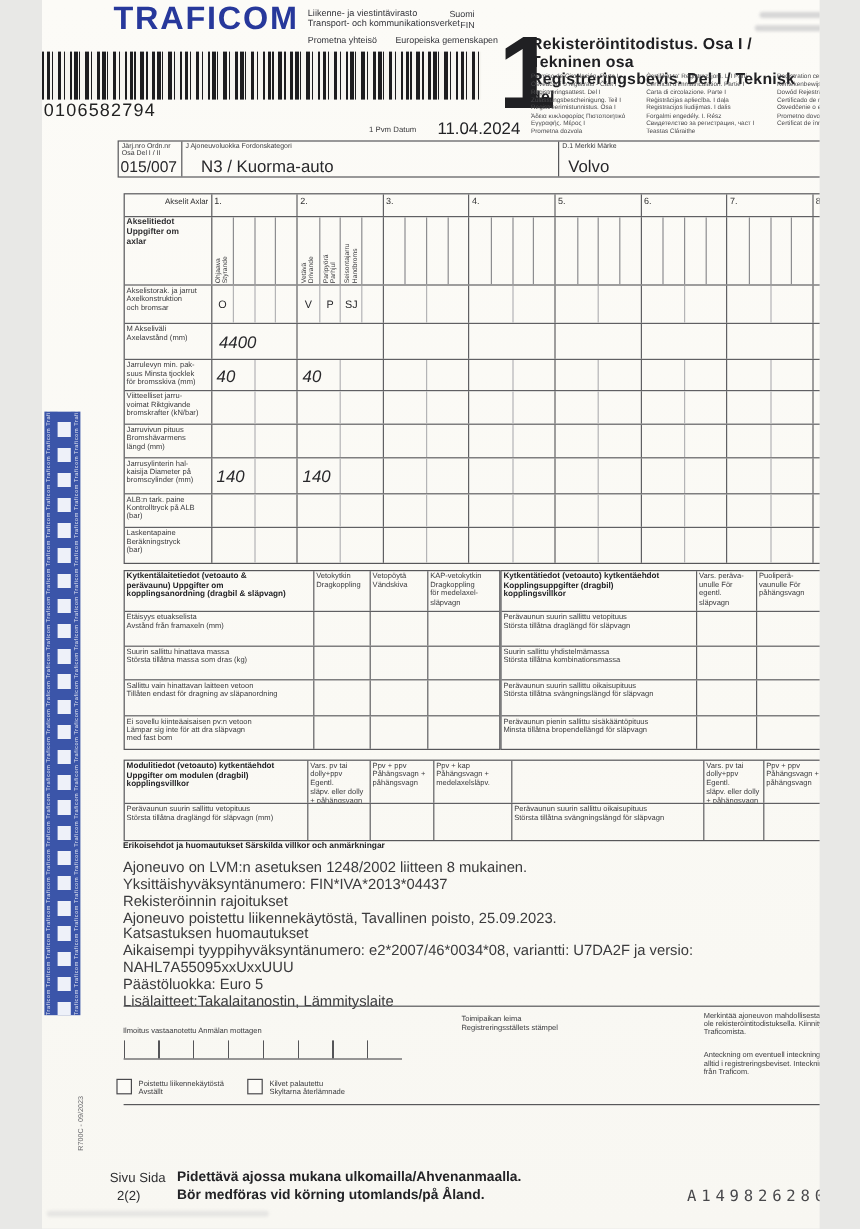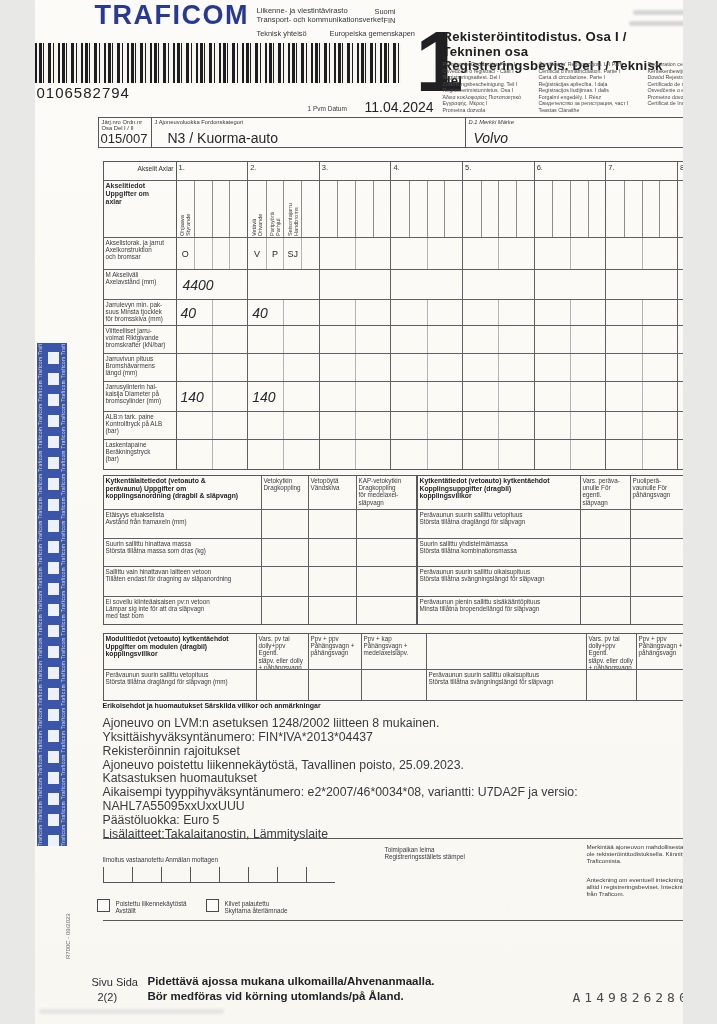--- a/index.html
+++ b/index.html
@@ -77,21 +77,21 @@
   .docnum{font-family:"DejaVu Sans Mono",monospace;font-size:13px;letter-spacing:4px;color:#48484b;}
 </style>
 </head>
 <body>
 
 <div class="page">
 
   <div class="abs logo">TRAFICOM</div>
   <div class="abs agency"><span>Liikenne- ja viestintävirasto</span><br><span>Transport- och kommunikationsverket</span></div>
   <div class="abs country"><span>Suomi</span><br><span>FIN</span></div>
-  <div class="abs eu1">Teknisk yhteisö</div>
+  <div class="abs eu1">Prometna yhteisö</div>
   <div class="abs eu2">Europeiska gemenskapen</div>
 
   <div class="abs barcode"></div>
   <div class="abs bcnum">0106582794</div>
 
   <div class="abs bignum">1</div>
   <div class="abs title"><span class="b">Rekisteröintitodistus. Osa I / Tekninen osa</span>
 <span class="b">Registreringsbevis. Del I / Teknisk del</span></div>
 
   <div class="abs tiny trcol" style="left:408px;width:93px;">Permiso de Circulación. Parte I
@@ -127,21 +127,21 @@
   <div class="abs frow">
     <div class="fbox" style="width:53px;">
       <div class="flabel">Järj.nro Ordn.nr
 Osa Del I / II</div>
       <div class="fval" style="left:2px;top:13px;font-size:13px;">015/007</div>
     </div>
     <div class="fbox" style="width:314px;">
       <div class="flabel">J Ajoneuvoluokka Fordonskategori</div>
       <div class="fval" style="left:16px;top:12px;">N3 / Kuorma-auto</div>
     </div>
-    <div class="fbox" style="width:178px;font-style:italic;">
+    <div class="fbox" style="width:178px;">
       <div class="flabel">D.1 Merkki Märke</div>
       <div class="fval" style="left:8px;top:12px;">Volvo</div>
     </div>
   </div>
 
   <div class="abs atable">
     <div class="atr" style="height:18px;">
       <div class="atl" style="text-align:right;font-size:6.6px;padding-top:3px;">Akselit Axlar</div>
       <div class="atc colnum">1.</div>
       <div class="atc colnum">2.</div>

